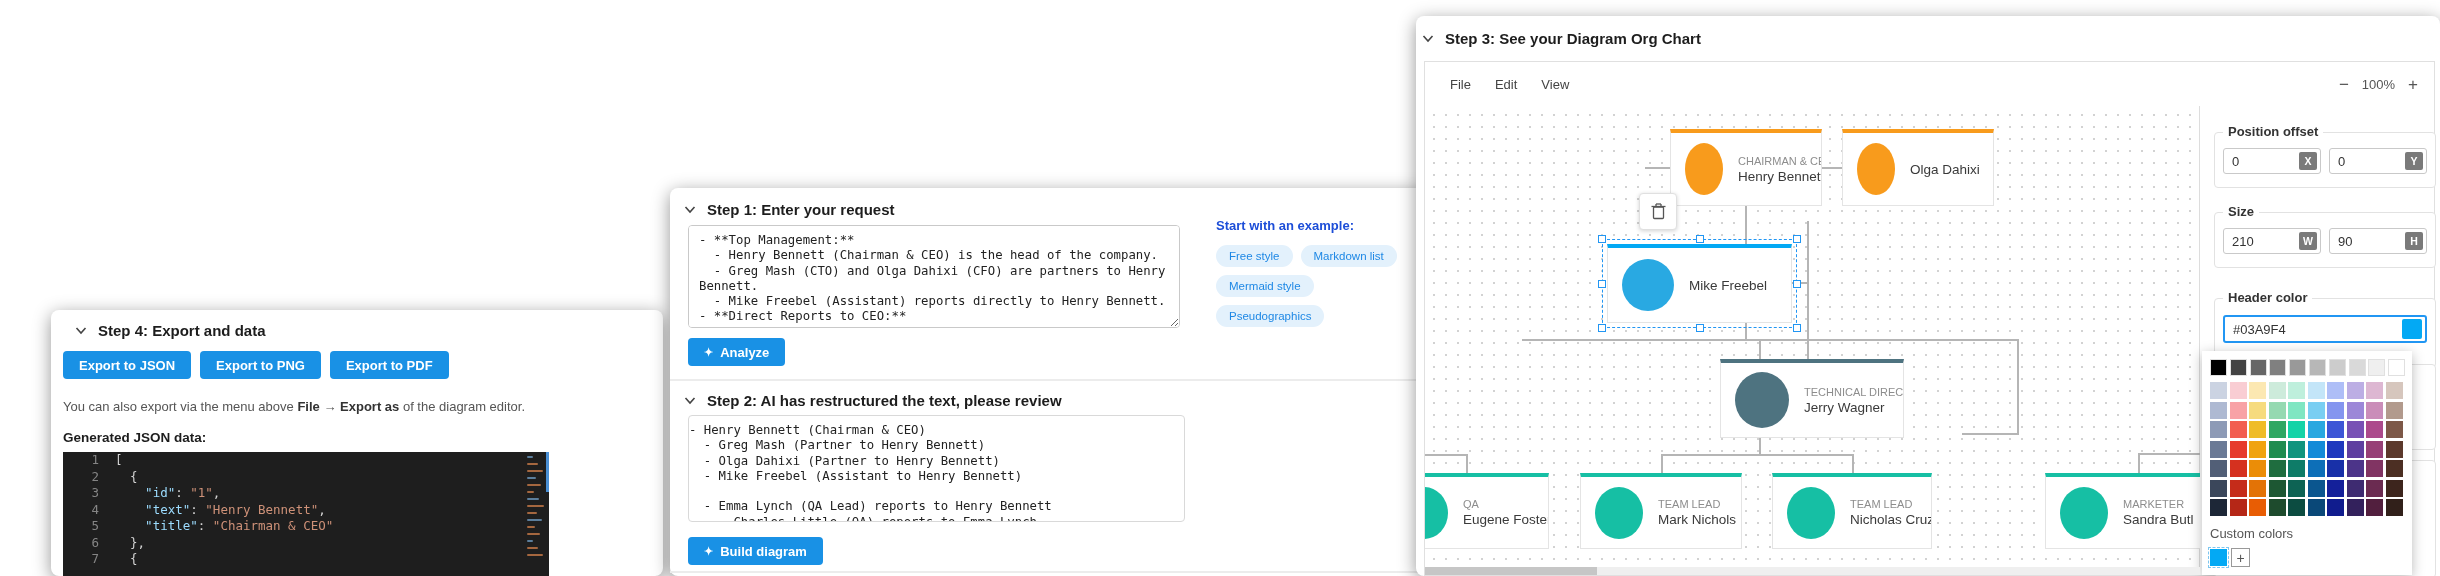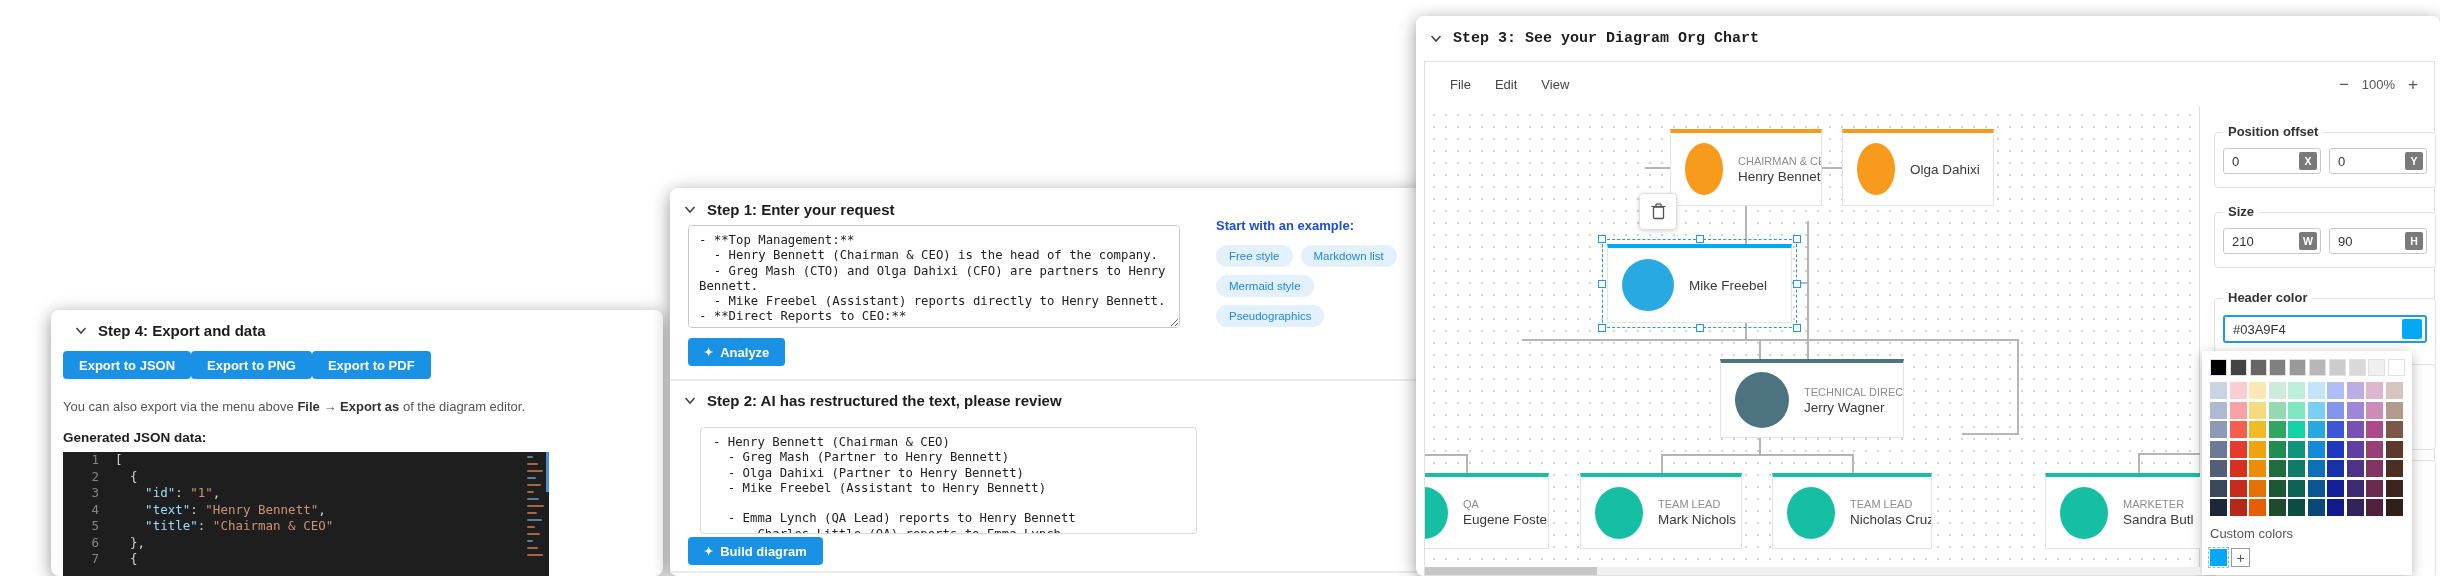--- a/index.html
+++ b/index.html
@@ -8,21 +8,21 @@
   .panel{position:absolute;background:#fff;border-radius:8px;box-shadow:0 4px 18px rgba(0,0,0,.42);}
   .step-head{display:flex;align-items:center;gap:11px;font-weight:bold;font-size:15px;color:#1d1d1d;}
   .chev{width:12px;height:9px;flex:0 0 auto;cursor:pointer;}
   .btn{display:inline-flex;align-items:center;gap:7px;background:#1991E5;color:#fff;font-weight:bold;
        font-size:13px;border:none;border-radius:4px;padding:0 16px;height:28px;cursor:pointer;
        font-family:"Liberation Sans",sans-serif;}
   .sparkle{font-size:11px;line-height:1;}
   
   #p4{left:51px;top:310px;width:612px;height:266px;}
   #p4 .step-head{padding:12px 14px 0 24px;}
-  #export-row{display:flex;padding:12px 0 0 12px;}
+  #export-row{display:flex;gap:9px;padding:12px 0 0 12px;}
   #p4-note{font-size:13px;color:#555;padding:20px 0 0 12px;}
   #p4-json-label{font-size:13.5px;font-weight:bold;color:#1d1d1d;padding:16px 0 8px 12px;}
   #codebox{position:absolute;left:12px;top:142px;width:486px;height:124px;background:#1e1e1e;
            overflow:hidden;font-family:"DejaVu Sans Mono",monospace;font-size:12.5px;line-height:16.5px;}
   .cl{display:flex;white-space:pre;}
   .ln{width:36px;text-align:right;padding-right:16px;color:#858585;flex:0 0 auto;}
   .c-p{color:#d4d4d4;} .c-k{color:#9CDCFE;} .c-s{color:#CE9178;}
   #minimap{position:absolute;right:0;top:0;width:26px;height:100%;background:#1e1e1e;}
   #minimap i{position:absolute;left:4px;height:2px;border-radius:1px;display:block;}
   #code-scroll{position:absolute;right:0;top:0;width:3px;height:40px;background:#4a8fd4;}
@@ -35,26 +35,26 @@
   #examples{position:absolute;left:546px;top:30px;width:200px;}
   #examples-label{font-size:13px;font-weight:bold;color:#1d4ed8;}
   .chip-row{display:flex;gap:8px;margin-top:12px;flex-wrap:wrap;}
   .chip{background:#E3F1FC;color:#1E88E5;border-radius:13px;padding:5px 13px;font-size:11.5px;cursor:pointer;}
   #analyze-btn{position:absolute;left:18px;top:150px;}
   .divider{position:absolute;left:0;width:100%;height:2px;background:#ececec;}
   #p12-div1{top:191px;} #p12-div2{top:383px;}
   #step2-head{position:absolute;left:0;top:204px;width:100%;}
   #step2-head .step-head{padding:0 14px;}
   #review-box{position:absolute;left:18px;top:227px;width:497px;height:107px;box-sizing:border-box;
-              border:1px solid #d9d9d9;border-radius:4px;background:#fff;margin:12px;overflow:hidden;
-              padding:7px 12px;font-family:"DejaVu Sans Mono",monospace;font-size:12.3px;line-height:15.3px;color:#222;}
+              border:1px solid #d9d9d9;border-radius:4px;background:#fff;margin:0;overflow:hidden;
+              padding:7px 0;font-family:"DejaVu Sans Mono",monospace;font-size:12.3px;line-height:15.3px;color:#222;}
   #build-btn{position:absolute;left:18px;top:349px;}
   
   #p3{left:1416px;top:16px;width:1024px;height:560px;z-index:4;border-bottom-right-radius:0;}
-  #p3 .step-head{padding:14px 14px 0 14px;font-family:Liberation Mono, monospace;}
+  #p3 .step-head{padding:14px 14px 0 6px;}
   #editor{position:absolute;left:8px;top:45px;width:1011px;height:515px;border:1px solid #e0e0e0;
           box-sizing:border-box;background:#fff;}
   #toolbar{height:44px;border-bottom:1px solid #e6e6e6;display:flex;align-items:center;
            padding:0 16px 0 25px;font-size:13px;color:#444;}
   .menu-item{margin-right:24px;cursor:pointer;}
   #zoom-ctl{margin-left:auto;display:flex;align-items:center;gap:13px;color:#555;}
   #zoom-ctl .zbtn{font-size:17px;cursor:pointer;line-height:1;}
   #zoom-value{font-size:13px;}
   #canvas{position:absolute;left:0;top:44px;width:775px;bottom:0;overflow:hidden;background:#fff;
           background-image:radial-gradient(circle,#d2d2d2 1px,rgba(0,0,0,0) 1.3px);

